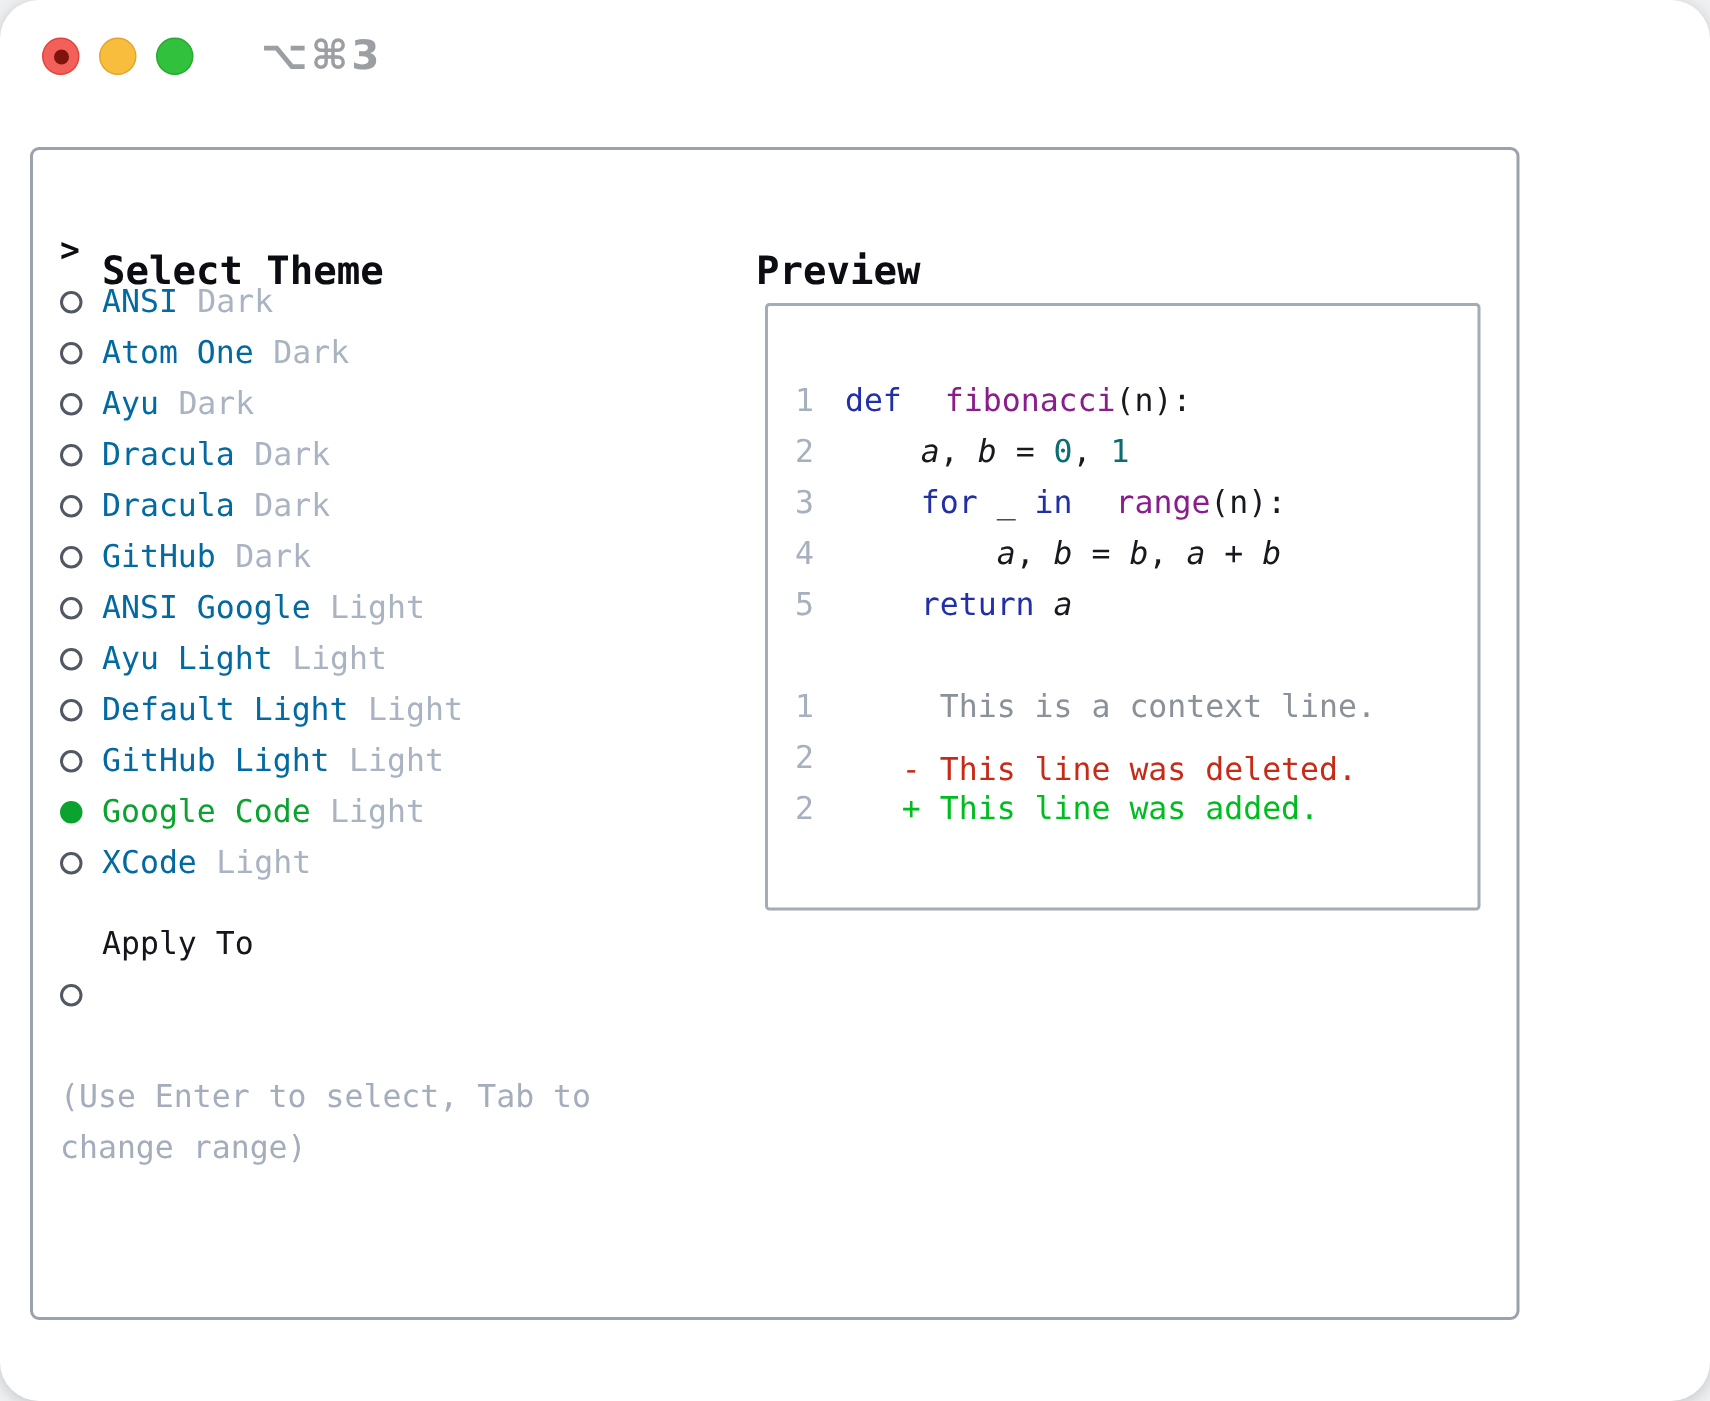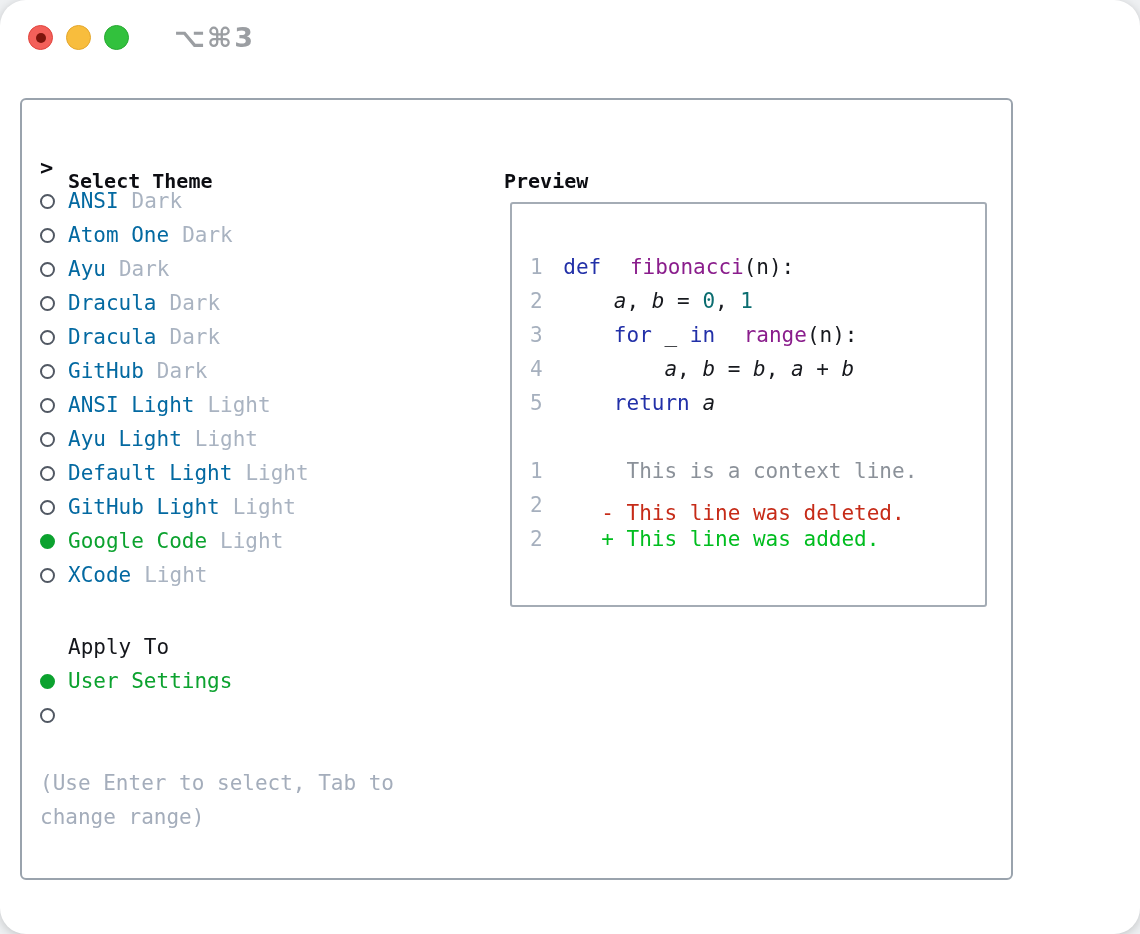--- a/index.html
+++ b/index.html
@@ -43,31 +43,31 @@
     width:993px; height:782px;
     border:2px solid #9aa3ad; border-radius:6px;
     background:#fff;
     display:flex;
     padding:50px 0 0 18px;
     font-size:21px; color:#394049;
   }
   .left  { width:464px; flex:none; }
   .right { flex:1; }
   .row { height:34px; display:flex; align-items:center; }
-  .hdr { font-weight:bold; color:#0c0d12; font-size:20px;margin-top:27px; }
+  .hdr { font-weight:bold; color:#0c0d12; font-size:26px;margin-top:27px; }
   .prompt { display:inline-block; width:28px; font-weight:bold; color:#0c0d12; font-size:22px; flex:none; }
   .radio {
     width:15px; height:15px; border-radius:50%;
     border:2px solid #515863; margin-right:13px; flex:none;
   }
   .radio.sel { background:#0ca22f; border-color:#0ca22f; }
   .item-name { color:#0369a1; }
   .item-name.sel { color:#0ca22f; }
   .item-variant { color:#a9b3c1; margin-left:13px; }
-  .section-title { padding-left:28px; color:#14161b; margin-top:38px; }
+  .section-title { padding-left:28px; color:#14161b; margin-top:20px; }
   .help {
     margin-top:34px; width:385px;
     color:#a4adbb; line-height:34px;
   }
   
   .preview-box {
     margin-top:18px; margin-left:6px;
     width:477px; height:405px;
     border:2px solid #a4acb5; border-radius:3px;
     padding:46px 0 0 18px;
@@ -134,21 +134,21 @@
             <span class="item-name">Dracula</span>
             <span class="item-variant">Dark</span>
           </div>
           <div class="row">
             <span class="radio"></span>
             <span class="item-name">GitHub</span>
             <span class="item-variant">Dark</span>
           </div>
           <div class="row">
             <span class="radio"></span>
-            <span class="item-name">ANSI Light</span>
+            <span class="item-name">ANSI Google</span>
             <span class="item-variant">Light</span>
           </div>
           <div class="row">
             <span class="radio"></span>
             <span class="item-name">Ayu Light</span>
             <span class="item-variant">Light</span>
           </div>
           <div class="row">
             <span class="radio"></span>
             <span class="item-name">Default Light</span>
@@ -166,24 +166,20 @@
           </div>
           <div class="row">
             <span class="radio"></span>
             <span class="item-name">XCode</span>
             <span class="item-variant">Light</span>
           </div>
         </div>
 
       <div class="row section-title">Apply To</div>
       <div id="apply-list">
-          <div class="row">
-            <span class="radio sel"></span>
-            <span class="item-name sel">User Settings</span>
-          </div>
           <div class="row">
             <span class="radio"></span>
           </div>
         </div>
 
       <div class="help">(Use Enter to select, Tab to change range)</div>
     </div>
 
     <div class="right">
       <div class="row">

